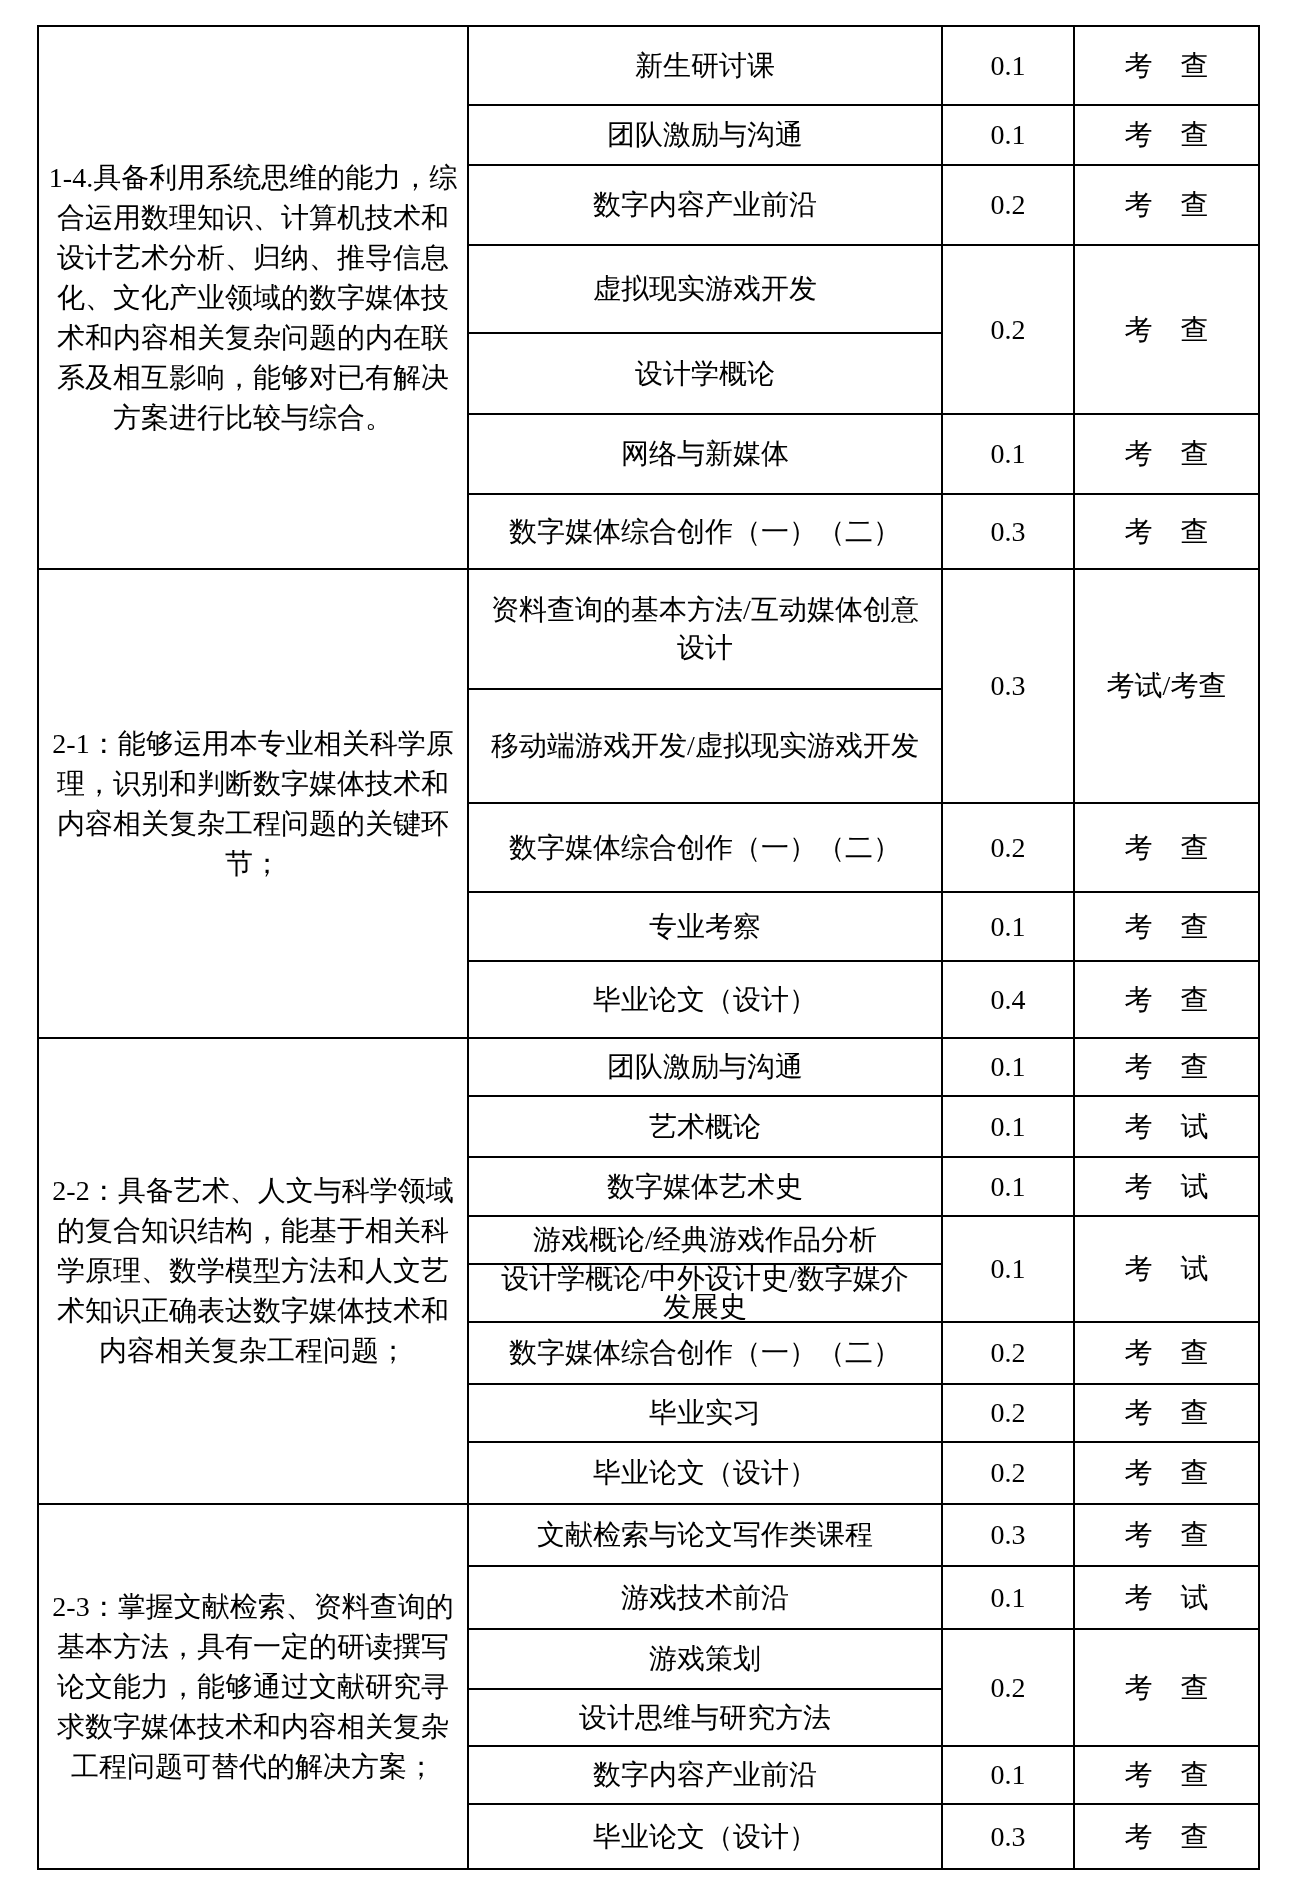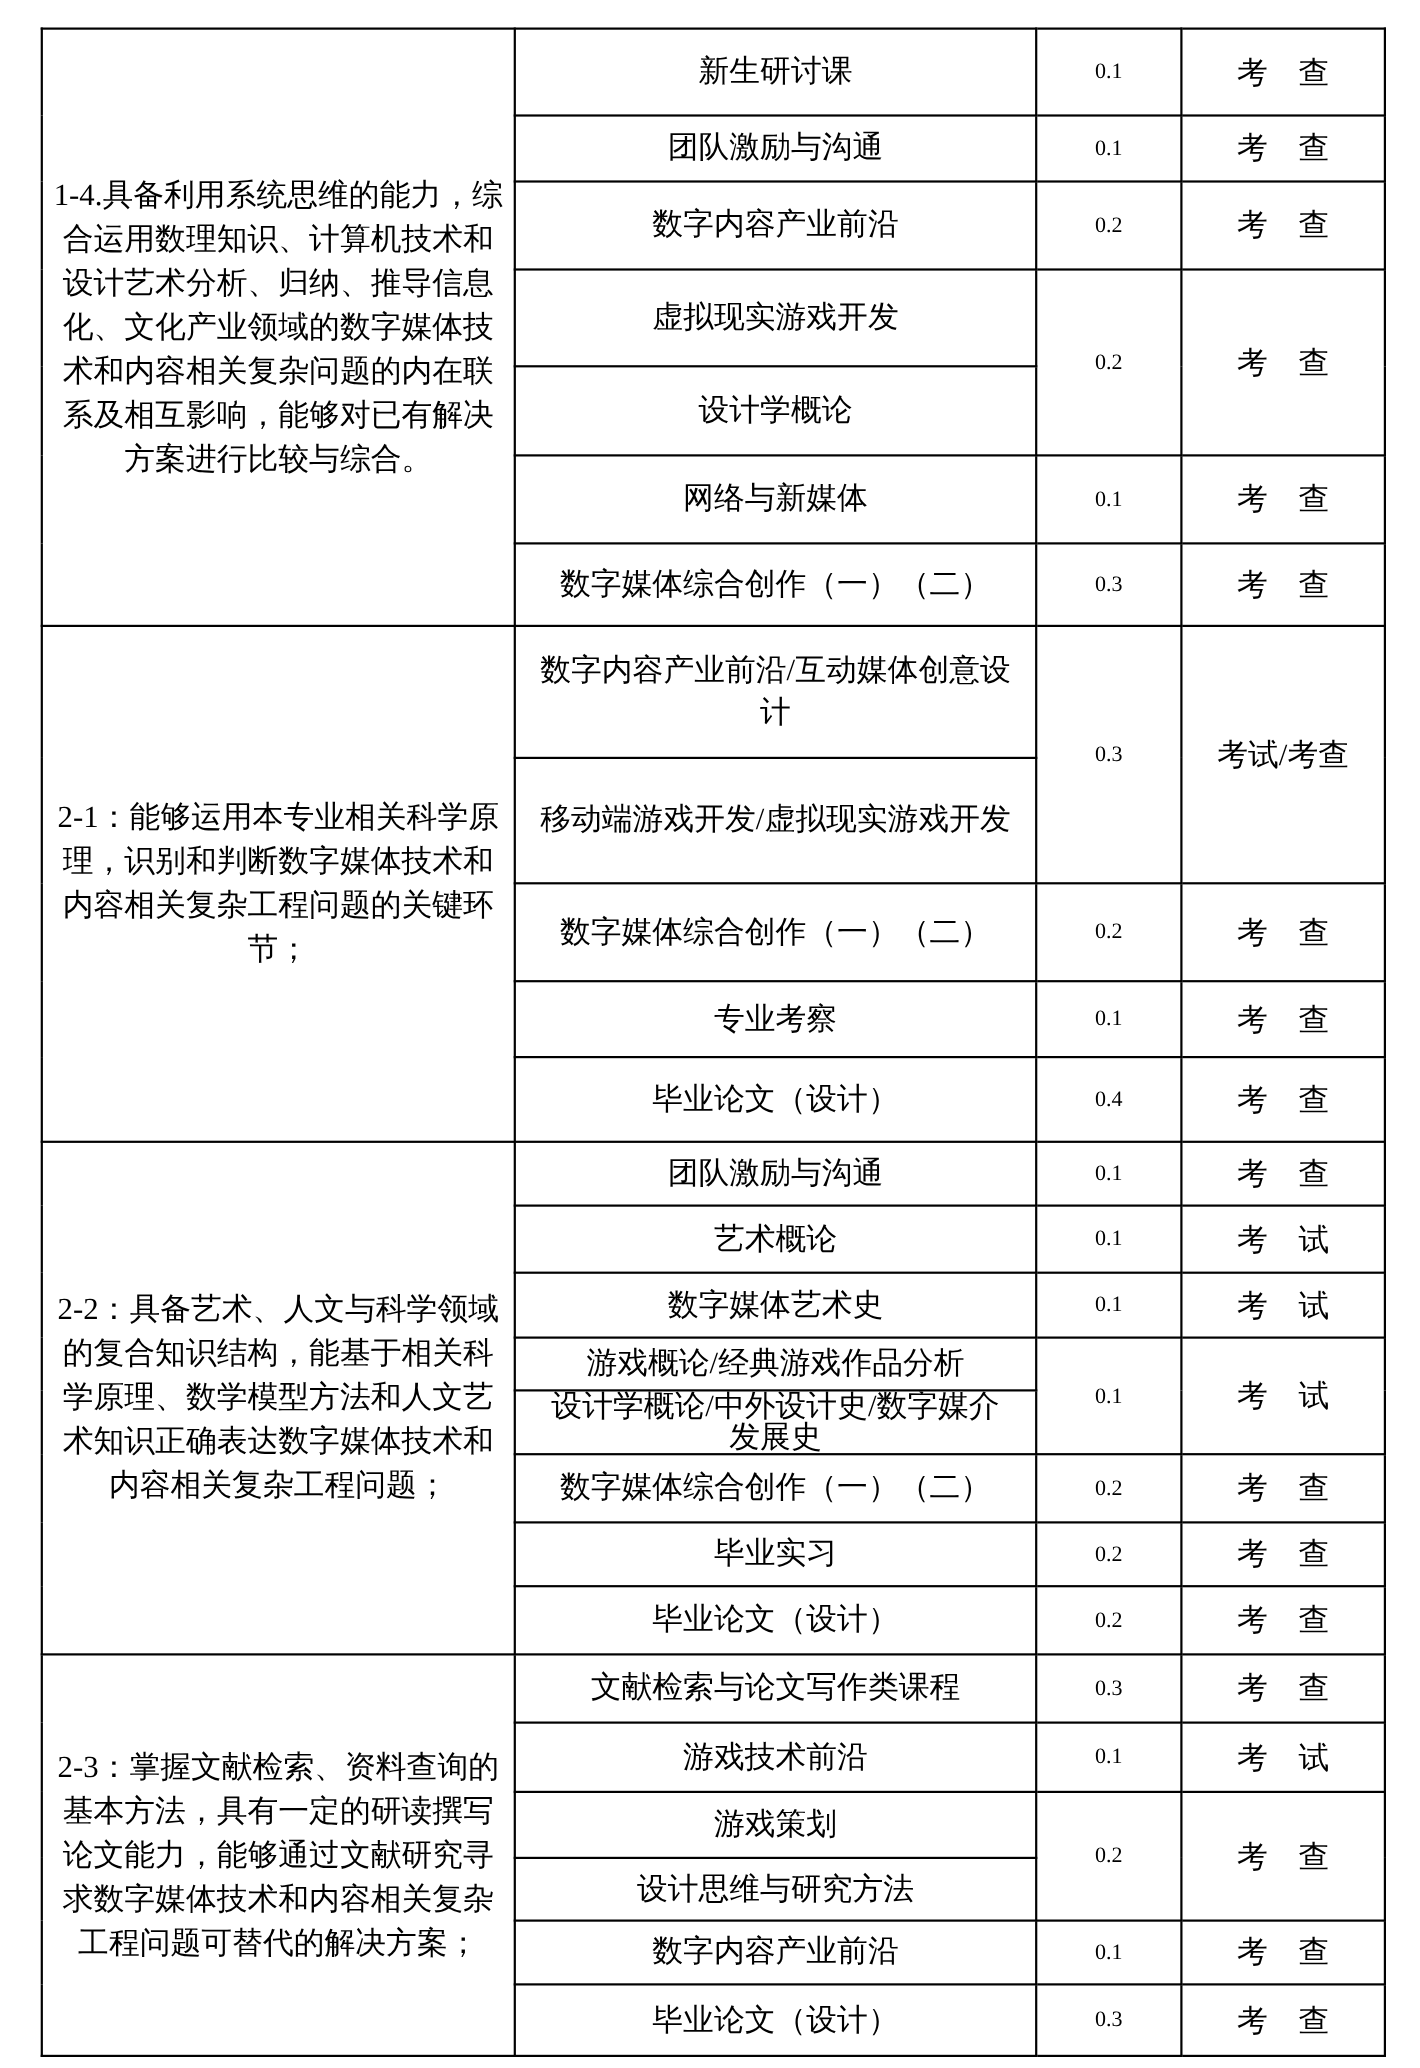--- a/index.html
+++ b/index.html
@@ -39,21 +39,21 @@
   td.course{
     font-size:28px;
     line-height:38px;
     padding:0 20px;
     word-break:break-all;
   }
   td.course.tight{
     line-height:28px;
   }
   td.num{
-    font-size:20px;
+    font-size:28px;
     padding:0 4px;
   }
   td.assess{
     font-size:28px;
     padding:0 20px;
   }
 </style>
 </head>
 <body>
 
@@ -97,21 +97,21 @@
       <td class="assess">考　查</td>
     </tr>
     <tr style="height:75px">
       <td class="course">数字媒体综合创作（一）（二）</td>
       <td class="num">0.3</td>
       <td class="assess">考　查</td>
     </tr>
 
     <tr style="height:120px">
       <td class="desc" rowspan="5">2-1：能够运用本专业相关科学原理，识别和判断数字媒体技术和内容相关复杂工程问题的关键环节；</td>
-      <td class="course">数字内容产业前沿/互动媒体创意设计</td>
+      <td class="course">资料查询的基本方法/互动媒体创意设计</td>
       <td class="num" rowspan="2">0.3</td>
       <td class="assess" rowspan="2">考试/考查</td>
     </tr>
     <tr style="height:114px">
       <td class="course">移动端游戏开发/虚拟现实游戏开发</td>
     </tr>
     <tr style="height:89px">
       <td class="course">数字媒体综合创作（一）（二）</td>
       <td class="num">0.2</td>
       <td class="assess">考　查</td>

